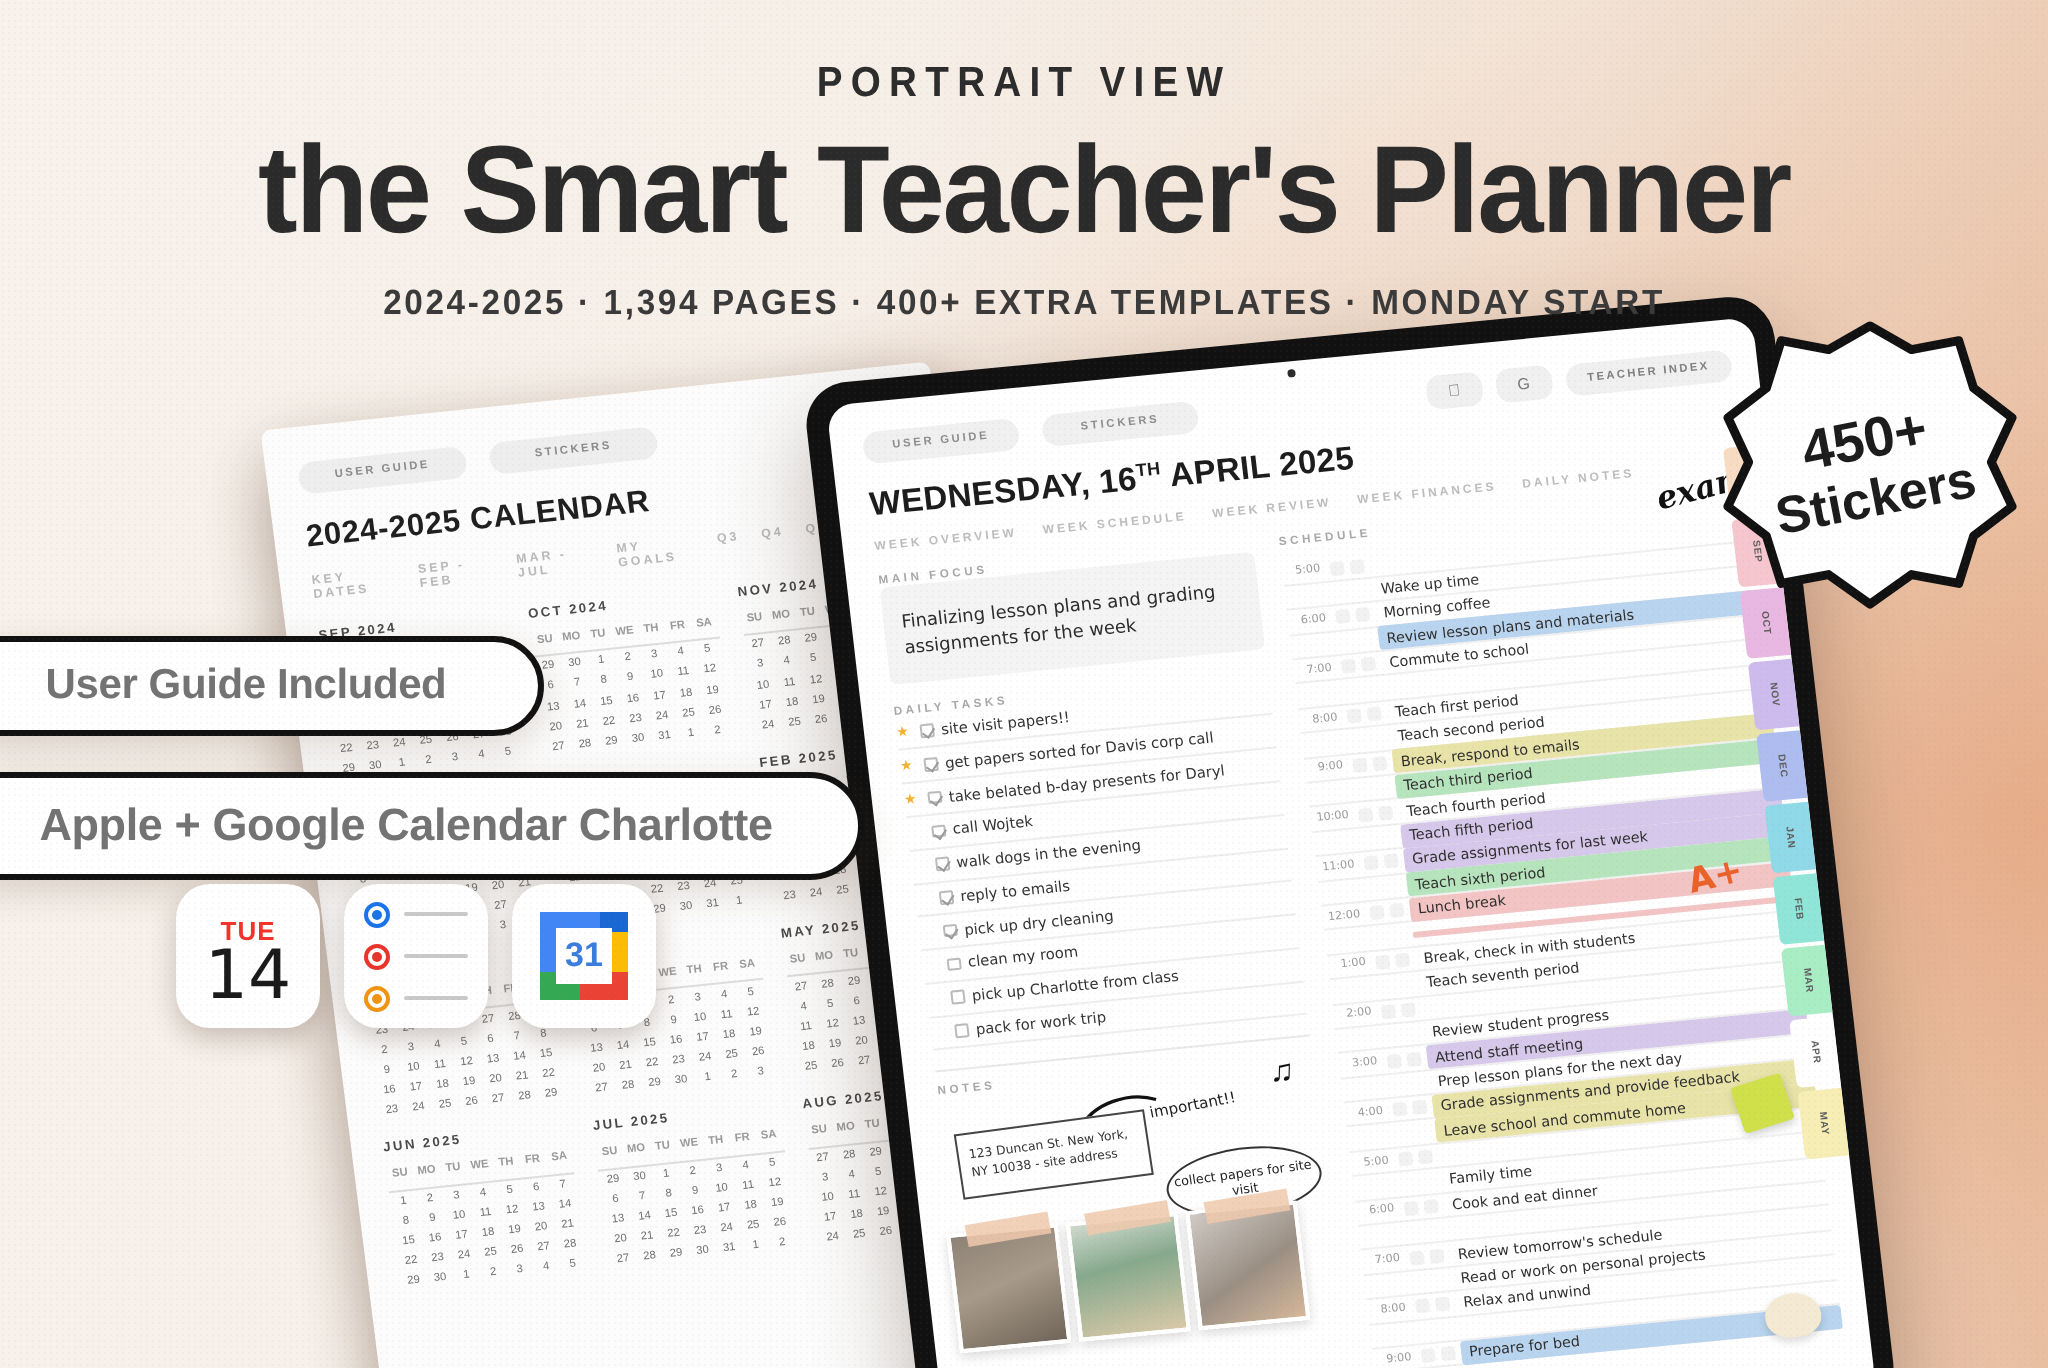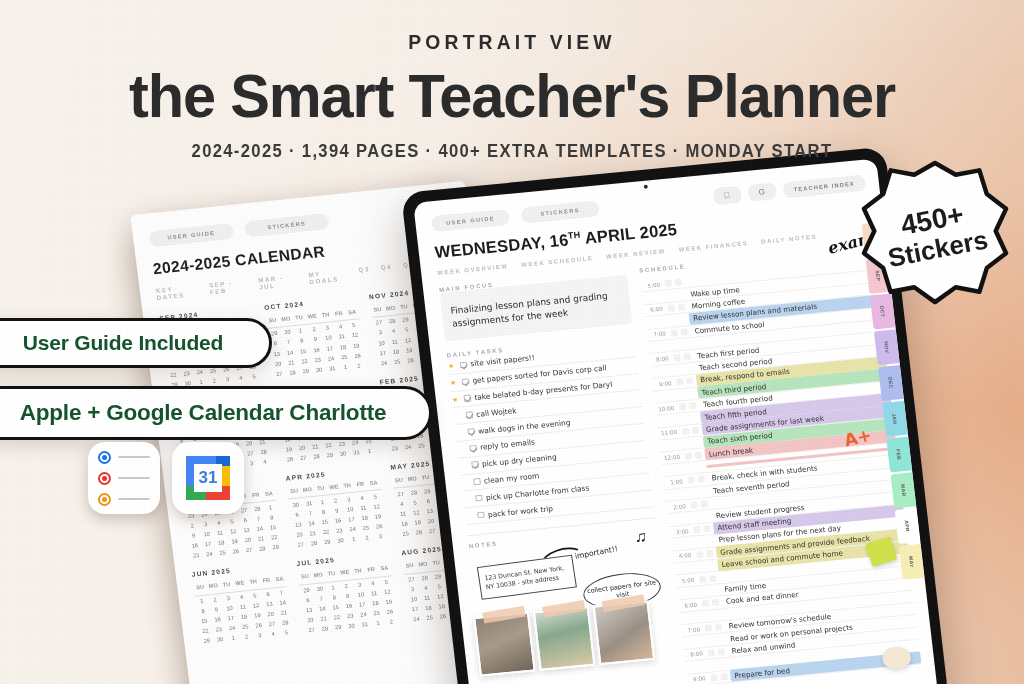--- a/index.html
+++ b/index.html
@@ -144,21 +144,21 @@
   .mtab{height:34px;margin-bottom:2px;border-radius:3px 0 0 3px;display:flex;align-items:center;
         justify-content:center;font-size:5px;font-weight:700;color:#5e5e5e;letter-spacing:.4px;}
   .mtab span{transform:rotate(90deg);white-space:nowrap;}
 
   
   .callout{position:absolute;background:#fff;border:3px solid #111;border-radius:40px;
     display:flex;align-items:center;justify-content:center;z-index:33;
     box-shadow:0 6px 18px rgba(90,60,40,.18);}
   .c1{left:-26px;top:318px;width:298px;height:50px;}
   .c2{left:-26px;top:386px;width:458px;height:54px;}
-  .ctext{font-size:21px;font-weight:700;color:#14532d;letter-spacing:-.2px;}
+  .ctext{font-size:21px;font-weight:700;color:#737373;letter-spacing:-.2px;}
   .c2 .ctext{font-size:22.5px;}
 
   .icons{position:absolute;left:88px;top:442px;display:flex;gap:12px;z-index:35;}
   .appicon{width:72px;height:72px;border-radius:17px;background:#fff;
            box-shadow:0 5px 14px rgba(80,55,40,.28);display:flex;flex-direction:column;
            align-items:center;justify-content:center;overflow:hidden;}
   .ic-day{font-size:13px;font-weight:700;color:#f0342b;letter-spacing:.5px;margin-top:6px;}
   .ic-num{font-size:34px;font-weight:400;color:#1a1a1a;line-height:.95;margin-top:-1px;
           font-family:"DejaVu Sans",sans-serif;}
   .remind{padding:12px 10px;gap:8px;justify-content:center;}
@@ -1283,20 +1283,24 @@
 </div>
 
 <div class="callout c1">
   <div class="ctext">User Guide Included</div>
 </div>
 <div class="callout c2">
   <div class="ctext">Apple + Google Calendar Charlotte</div>
 </div>
 
 <div class="icons">
+  <div class="appicon">
+    <div class="ic-day">TUE</div>
+    <div class="ic-num">14</div>
+  </div>
   <div class="appicon remind">
     <div class="rrow">
       <div class="rcirc" style="border-color:#1a73e8">
           <i style="position:absolute;inset:2px;border-radius:50%;background:#1a73e8;display:block"></i>
         </div>
       <div class="rline"></div>
     </div>
     <div class="rrow">
       <div class="rcirc" style="border-color:#e8342b">
           <i style="position:absolute;inset:2px;border-radius:50%;background:#e8342b;display:block"></i>

